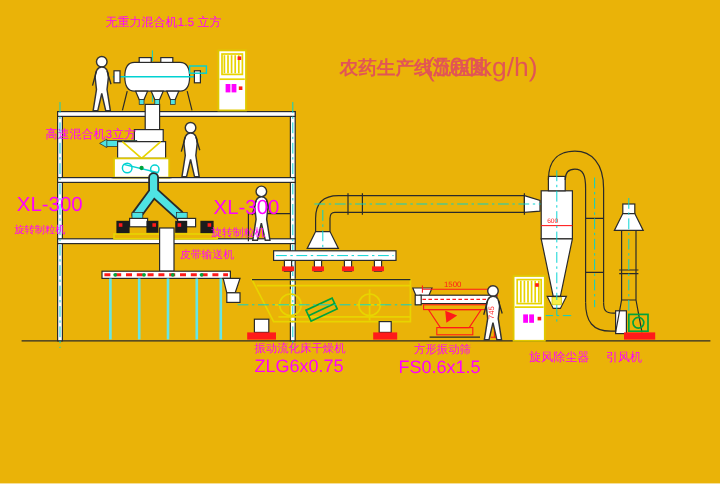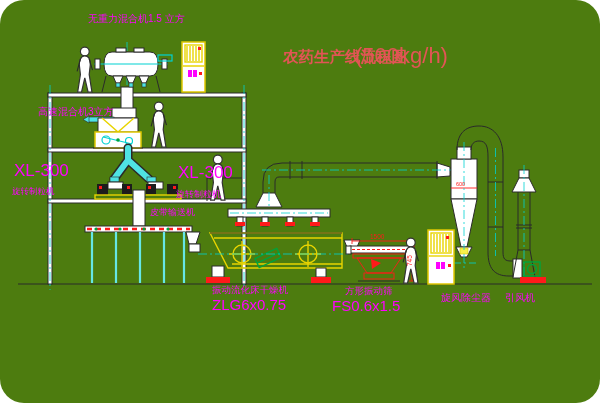--- a/index.html
+++ b/index.html
@@ -1,17 +1,17 @@
 <!DOCTYPE html>
 <html><head>
 <meta charset="utf-8">
 <style>
   html,body{margin:0;padding:0;background:#ffffff;}
-  .stage{position:relative;width:600px;height:403px;background:#4d7c0f;overflow:hidden;
-         font-family:"Liberation Sans","DejaVu Sans",sans-serif;border-radius:24px;}
+  .stage{position:relative;width:600px;height:403px;background:#eab308;overflow:hidden;
+         font-family:"Liberation Sans","DejaVu Sans",sans-serif;}
   .stage svg{position:absolute;left:0;top:0;}
   
   .blk{stroke:#2a2a2a;fill:none;stroke-width:1;}
   .blkf{stroke:#2a2a2a;fill:#ffffff;stroke-width:1;}
   .dark{fill:#1c1c1c;stroke:none;}
   .yel{stroke:#e8d400;fill:none;stroke-width:1.4;}
   .yelf{stroke:#e0c800;fill:#ffffff;stroke-width:1.5;}
   .cyn{stroke:#00d2d2;fill:none;stroke-width:1.2;}
   .cynf{fill:#4fe3e3;stroke:#2a2a2a;stroke-width:.6;}
   .cl{stroke:#00d2d2;fill:none;stroke-width:.8;stroke-dasharray:9 3 2 3;}

